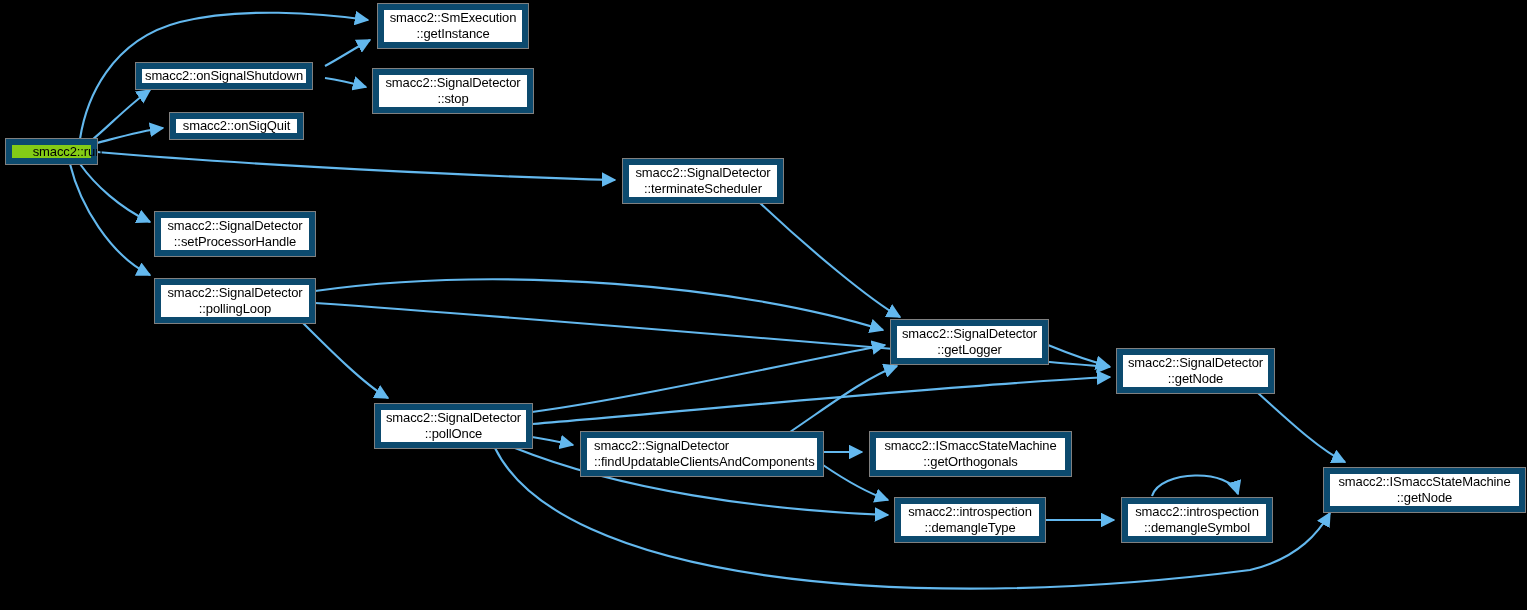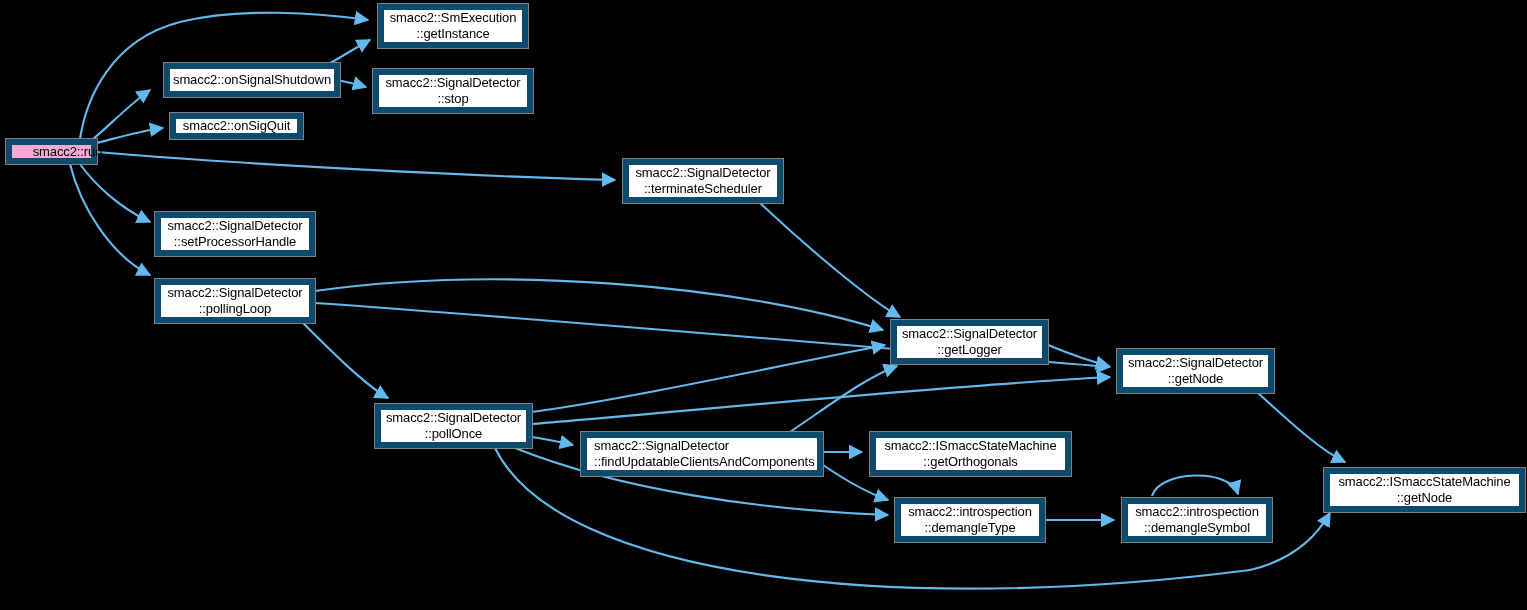--- a/index.html
+++ b/index.html
@@ -16,21 +16,21 @@
     align-items:center;
     justify-content:center;
     text-align:center;
     color:#000;
     font-size:13px;
     line-height:16px;
     white-space:pre-line;
     letter-spacing:-0.1px;
     z-index:5;
   }
-  .node.root{background:#f9a8d4;padding-left:32px;}
+  .node.root{background:#84cc16;padding-left:32px;}
   .node.leftalign{justify-content:flex-start;text-align:left;padding-left:7px;}
   .edge{fill:none;stroke:#63b8ee;stroke-width:2.1;}
   .arrowfill{fill:#63b8ee;}
 </style>
 </head>
 <body>
 
 <div id="canvas">
   <svg class="edges" viewBox="0 0 1527 610" preserveAspectRatio="none">
     <defs>
@@ -62,21 +62,21 @@
         <path d="M 1048,345 C 1065,352 1085,360 1109,366" class="edge" marker-end="url(#arrow)"></path>
         <path d="M 1258,393 C 1290,422 1320,450 1345,462" class="edge" marker-end="url(#arrow)"></path>
         <path d="M 1045,520 C 1070,520 1090,520 1114,520" class="edge" marker-end="url(#arrow)"></path>
         <path d="M 1152,496 C 1160,470 1230,468 1238,494" class="edge" marker-end="url(#arrow)"></path>
       </g>
   </svg>
   <div id="node-layer">
       <div class="node root" style="left: 6px; top: 139px; width: 91px; height: 25px;">smacc2::run</div>
       <div class="node" style="left: 378px; top: 4px; width: 150px; height: 44px;">smacc2::SmExecution
 ::getInstance</div>
-      <div class="node" style="left: 164px; top: 63px; width: 176px; height: 34px;">smacc2::onSignalShutdown</div>
+      <div class="node" style="left: 136px; top: 63px; width: 176px; height: 26px;">smacc2::onSignalShutdown</div>
       <div class="node" style="left: 373px; top: 69px; width: 160px; height: 44px;">smacc2::SignalDetector
 ::stop</div>
       <div class="node" style="left: 170px; top: 113px; width: 133px; height: 26px; text-align: right;">smacc2::onSigQuit</div>
       <div class="node" style="left: 623px; top: 159px; width: 160px; height: 44px;">smacc2::SignalDetector
 ::terminateScheduler</div>
       <div class="node" style="left: 155px; top: 212px; width: 160px; height: 44px;">smacc2::SignalDetector
 ::setProcessorHandle</div>
       <div class="node" style="left: 155px; top: 279px; width: 160px; height: 44px;">smacc2::SignalDetector
 ::pollingLoop</div>
       <div class="node" style="left: 891px; top: 320px; width: 157px; height: 44px;">smacc2::SignalDetector

